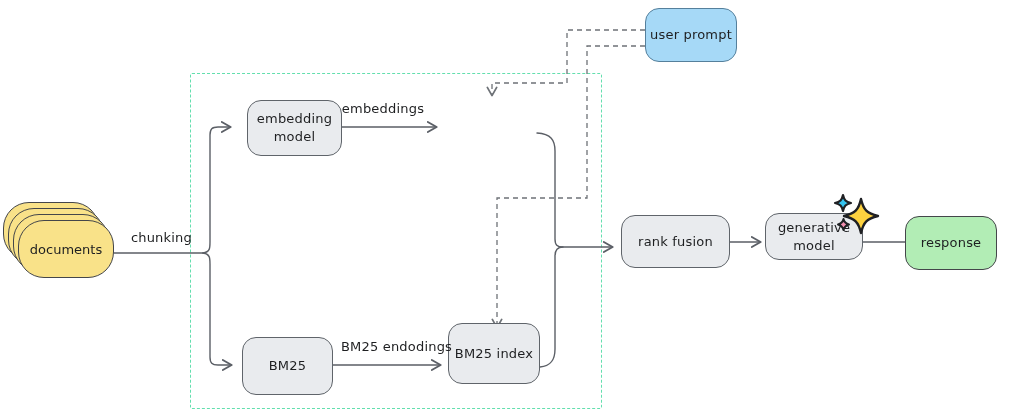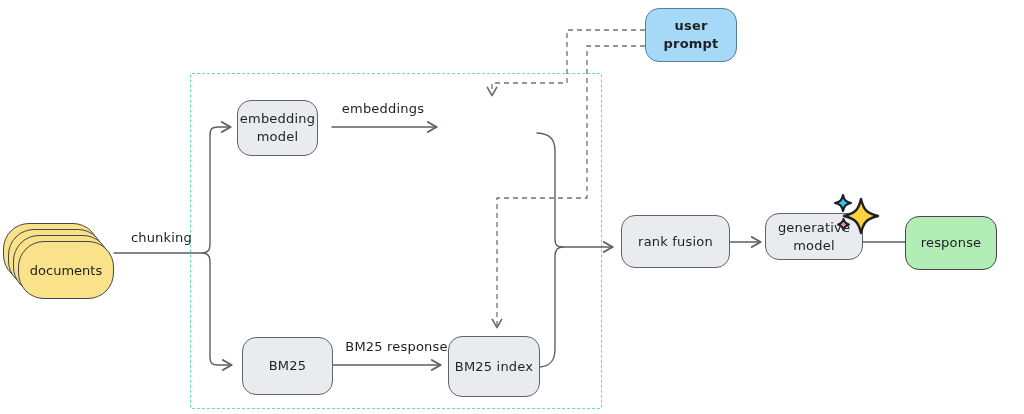--- a/index.html
+++ b/index.html
@@ -17,21 +17,21 @@
   .wires{position:absolute;left:0;top:0;width:1024px;height:414px;}
   .wire{stroke:var(--wire);stroke-width:1.4;fill:none;stroke-linecap:round;}
   .dashwire{stroke:var(--dashed-wire);stroke-width:1.3;fill:none;stroke-dasharray:5 4;stroke-linecap:butt;}
   .node{position:absolute;display:flex;align-items:center;justify-content:center;
         text-align:center;border-radius:14px;color:var(--text);font-size:13px;
         line-height:1.35;letter-spacing:.2px;white-space:pre-line;}
   .gray{background:var(--node-gray-fill);border:1.4px solid var(--node-gray-stroke);}
   .blue{background:var(--user-prompt-fill);border:1.4px solid var(--user-prompt-stroke);}
   .green{background:var(--response-fill);border:1.5px solid var(--response-stroke);}
   .doc-card{position:absolute;width:96px;height:58px;border-radius:26px;
-        background:var(--documents-fill);border:1.6px solid var(--documents-stroke);margin-top:21px;}
+        background:var(--documents-fill);border:1.6px solid var(--documents-stroke);}
   .doc-front{display:flex;align-items:center;justify-content:center;font-size:13px;color:var(--text);}
   .edge-label{position:absolute;text-align:center;font-size:13px;color:var(--text);letter-spacing:.2px;}
   .group-rect{position:absolute;left:190px;top:73px;width:412px;height:336px;
         border:1.6px dashed var(--group-border);border-radius:2px;}
   .group-label{position:absolute;left:197px;top:47px;font-size:15px;color:var(--group-label);letter-spacing:.3px;}
   .sparkles{position:absolute;left:831px;top:191px;width:52px;height:50px;}
 </style>
 </head>
 <body>
 
@@ -69,40 +69,40 @@
 
   <div>
     <div class="doc-card" style="left:3px;top:202px;"></div>
     <div class="doc-card" style="left:8px;top:208px;"></div>
     <div class="doc-card" style="left:13px;top:214px;"></div>
     <div class="doc-card doc-front" style="left:18px;top:220px;">
       <span>documents</span>
     </div>
   </div>
 
-  <div class="node gray" style="left:237px;top:100px;width:81px;height:56px;">embedding
+  <div class="node gray" style="left:247px;top:100px;width:95px;height:56px;">embedding
 model</div>
 
 
   <div class="node gray" style="left:242px;top:337px;width:91px;height:58px;">BM25</div>
 
-  <div class="node gray" style="left:448px;top:336px;width:92px;height:61px;">BM25 index</div>
+  <div class="node gray" style="left:448px;top:323px;width:92px;height:61px;">BM25 index</div>
 
-  <div class="node blue" style="left:645px;top:8px;width:92px;height:54px;font-weight:bold;">user prompt</div>
+  <div class="node blue" style="left:645px;top:8px;width:92px;height:54px;">user prompt</div>
 
   <div class="node gray" style="left:621px;top:215px;width:109px;height:53px;">rank fusion</div>
 
   <div class="node gray" style="left:765px;top:213px;width:98px;height:47px;">generative
 model</div>
 
   <div class="node green" style="left:905px;top:216px;width:92px;height:54px;">response</div>
 
   <div class="edge-label" style="left:112px;top:230px;width:80px;text-align:right;">chunking</div>
   <div class="edge-label" style="left:333px;top:101px;width:100px;">embeddings</div>
-  <div class="edge-label" style="left:334px;top:339px;width:125px;">BM25 response</div>
+  <div class="edge-label" style="left:334px;top:339px;width:125px;">BM25 endodings</div>
 
   <svg class="sparkles" viewBox="0 0 52 50" xmlns="http://www.w3.org/2000/svg">
     <path d="M30 8 C32.5 19 36 22.5 47 25 C36 27.5 32.5 31 30 42 C27.5 31 24 27.5 13 25 C24 22.5 27.5 19 30 8 Z" fill="#fdd23f" stroke="#202124" stroke-width="2.4" stroke-linejoin="round"></path>
     <path d="M12 4 C13.1 9 14.8 10.8 20 12 C14.8 13.2 13.1 15 12 20 C10.9 15 9.2 13.2 4 12 C9.2 10.8 10.9 9 12 4 Z" fill="#35c4f0" stroke="#202124" stroke-width="2.2" stroke-linejoin="round"></path>
     <path d="M12.5 28 C13.3 31.4 14.6 32.7 18 33.5 C14.6 34.3 13.3 35.6 12.5 39 C11.7 35.6 10.4 34.3 7 33.5 C10.4 32.7 11.7 31.4 12.5 28 Z" fill="#f48fb1" stroke="#202124" stroke-width="2" stroke-linejoin="round"></path>
   </svg>
 
 </div>
 
 </body></html>

